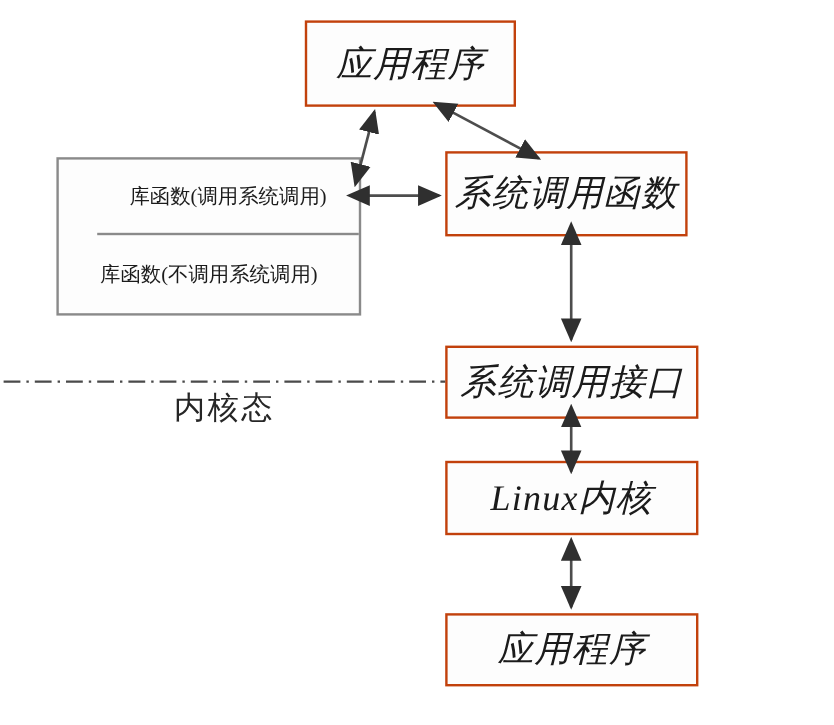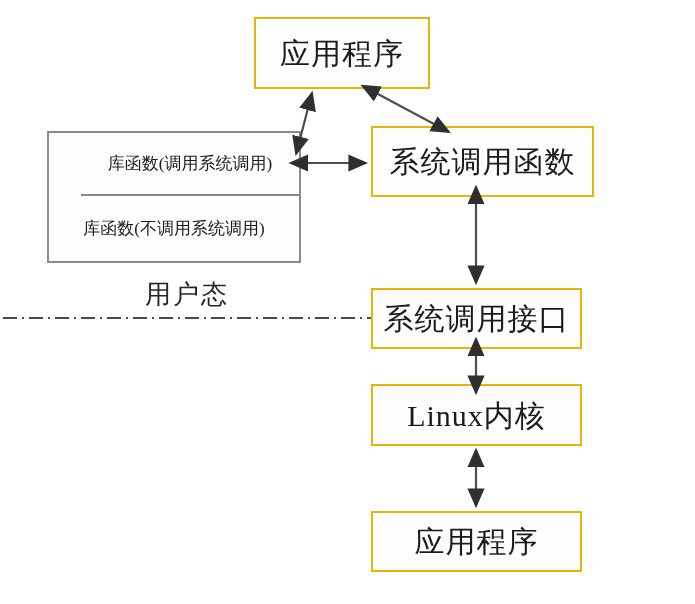--- a/index.html
+++ b/index.html
@@ -13,28 +13,29 @@
   #canvas {
     position: relative;
     width: 695px;
     height: 604px;
     background: #ffffff;
     overflow: hidden;
   }
   .box {
     position: absolute;
     box-sizing: border-box;
-    border: 2px solid #eab308;
+    border: 2px solid #c2410c;
     background: #fdfdfd;
     display: flex;
     align-items: center;
     justify-content: center;
     text-align: center;
     color: #1b1b1b;
     line-height: 1.1;
+    font-style: italic;
   }
   .box-lg {
     font-size: 30px;
     font-family: "Liberation Serif", "DejaVu Serif", serif;
     letter-spacing: 1px;
   }
   .stack-box {
     position: absolute;
     box-sizing: border-box;
     border: 2px solid #8a8a8a;
@@ -81,38 +82,38 @@
 
   <div class="stack-box" style="left:47px; top:131px; width:254px; height:132px;">
     <div class="stack-cell top" style="height:63px;margin-left:32px;">
       <span>库函数(调用系统调用)</span>
     </div>
     <div class="stack-cell" style="height:65px;border-radius:26px;">
       <span>库函数(不调用系统调用)</span>
     </div>
   </div>
 
-  <div class="box box-lg" style="left:371px; top:126px; width:223px; height:71px;">
+  <div class="box box-lg" style="left:371px; top:126px; width:202px; height:71px;">
     <span>系统调用函数</span>
   </div>
 
   <div class="box box-lg" style="left:371px; top:288px; width:211px; height:61px;">
     <span>系统调用接口</span>
   </div>
 
   <div class="box box-lg" style="left:371px; top:384px; width:211px; height:62px;">
     <span>Linux内核</span>
   </div>
 
   <div class="box box-lg" style="left:371px; top:511px; width:211px; height:61px;">
     <span>应用程序</span>
   </div>
 
-  <div class="mode-label" style="left:145px; top:277px;">用户态</div>
 
+  <div class="mode-label" style="left:145px; top:322px;">内核态</div>
 
   <svg class="overlay" viewBox="0 0 695 604">
     <defs>
       <marker id="ah" markerWidth="9" markerHeight="9" refX="8" refY="4.5" orient="auto" markerUnits="strokeWidth">
         <path d="M0,0.6 L9,4.5 L0,8.4 z" fill="#2f2f2f"></path>
       </marker>
       <marker id="ah-start" markerWidth="9" markerHeight="9" refX="1" refY="4.5" orient="auto-start-reverse" markerUnits="strokeWidth">
         <path d="M0,0.6 L9,4.5 L0,8.4 z" fill="#2f2f2f"></path>
       </marker>
     </defs>

